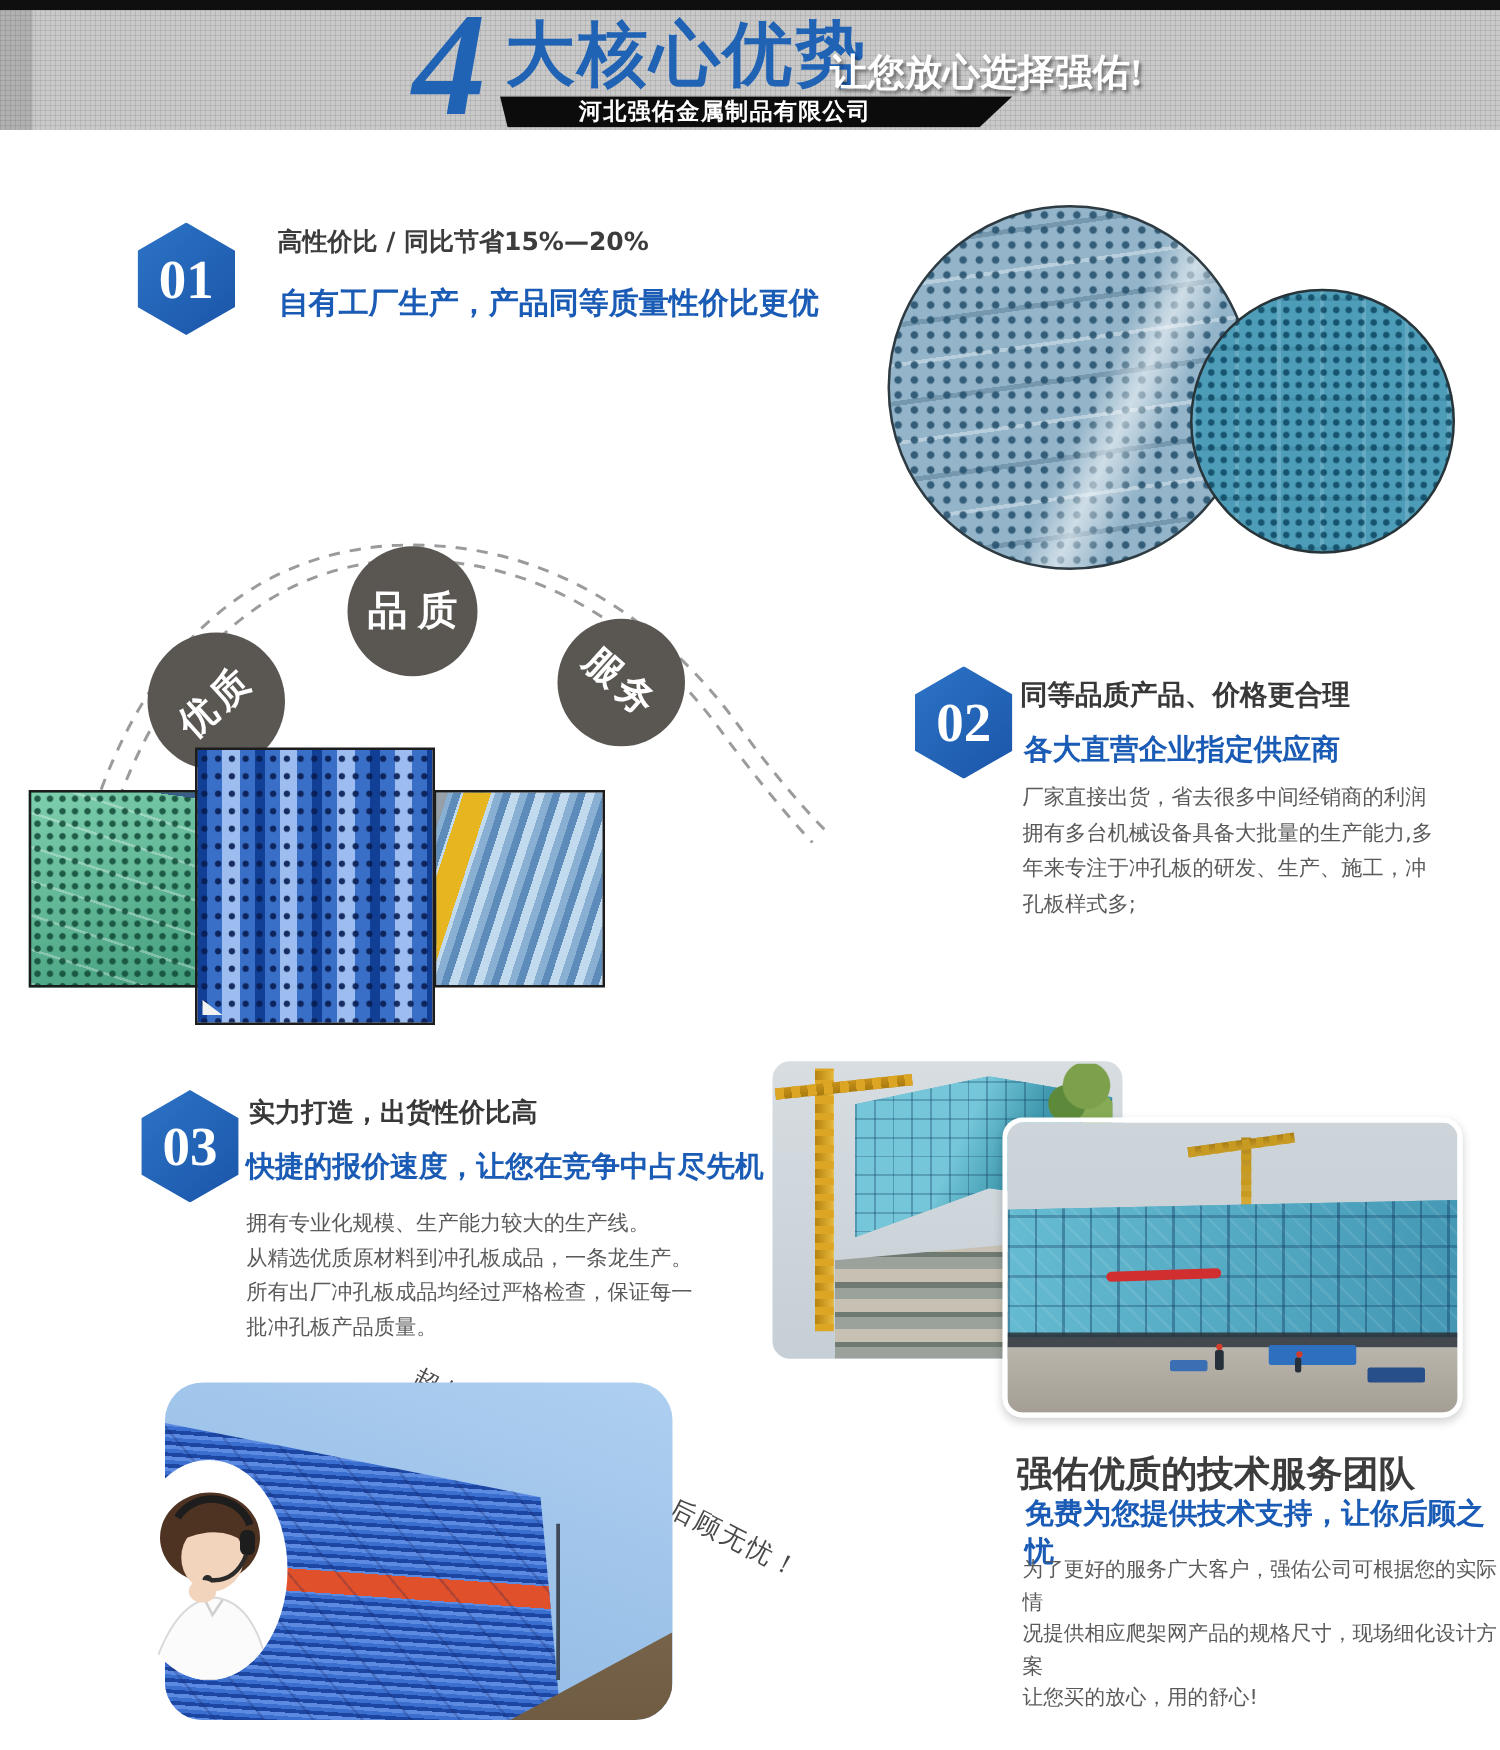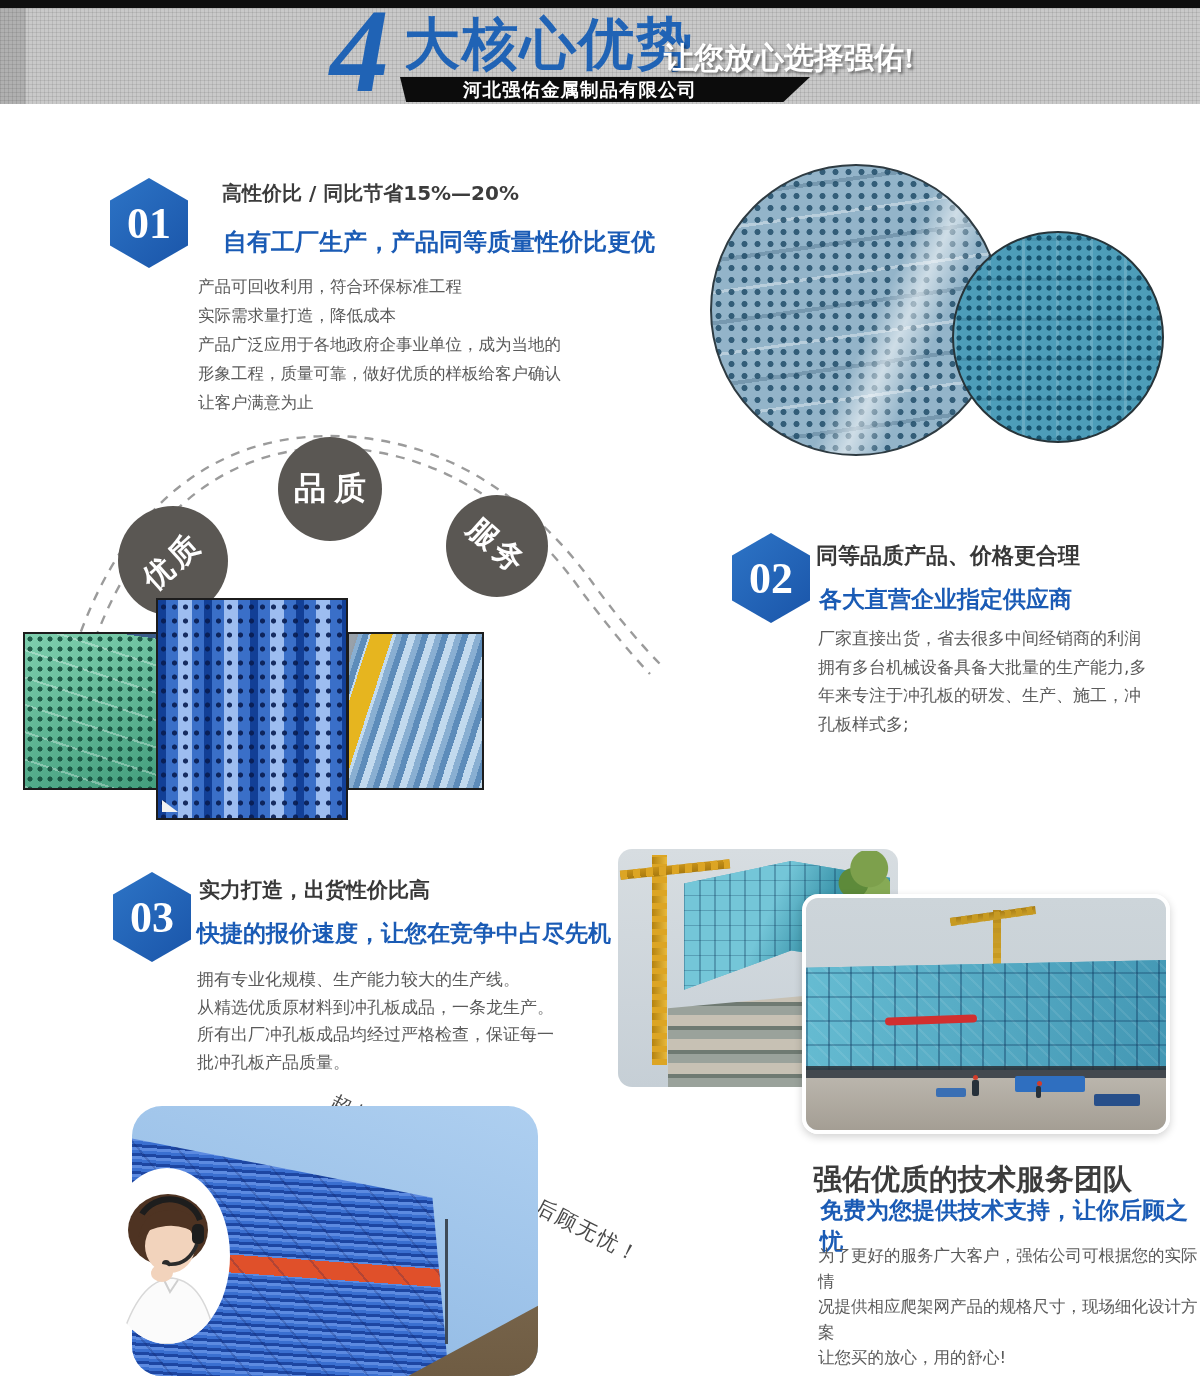--- a/index.html
+++ b/index.html
@@ -191,25 +191,20 @@
   <svg class="abs arcs" width="1200" height="1400" viewBox="0 0 1200 1400">
     <path d="M 70 664 C 118 505 215 436 330 436 C 452 436 540 510 592 582 C 612 610 638 642 662 666" fill="none" stroke="#9b9b9b" stroke-width="2.4" stroke-dasharray="9 8"></path>
     <path d="M 84 672 C 130 520 222 448 330 448 C 446 448 532 520 582 592 C 602 618 627 650 650 674" fill="none" stroke="#9b9b9b" stroke-width="2.4" stroke-dasharray="9 8"></path>
   </svg>
 
   <div class="abs hex hex1">
     <span>01</span>
   </div>
   <div class="abs t-sans title1">高性价比 / 同比节省15%—20%</div>
   <div class="abs sub sub1">自有工厂生产，产品同等质量性价比更优</div>
-  <div class="abs body-txt body1">产品可回收利用，符合环保标准工程
-实际需求量打造，降低成本
-产品广泛应用于各地政府企事业单位，成为当地的
-形象工程，质量可靠，做好优质的样板给客户确认
-让客户满意为止</div>
 
   <div class="abs circ-big"></div>
   <div class="abs circ-small"></div>
 
   <div class="abs vcirc vcirc-l">
     <span>优质</span>
   </div>
   <div class="abs vcirc vcirc-c">
     <span>品质</span>
   </div>

